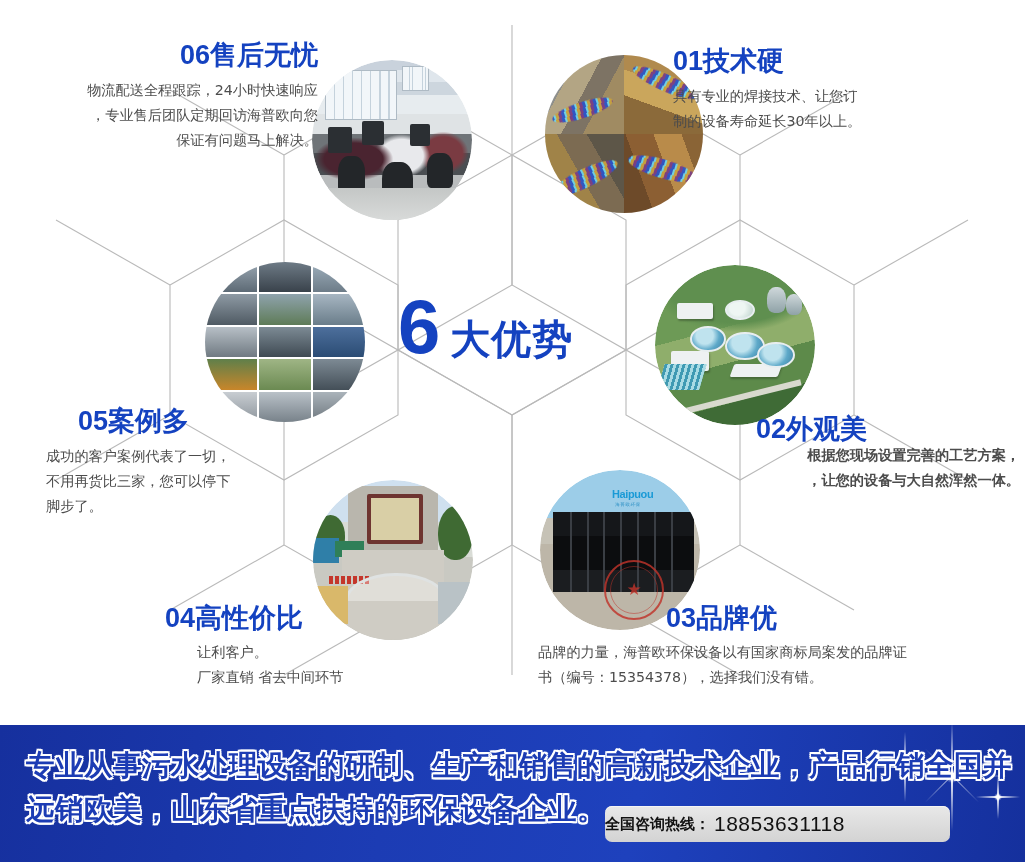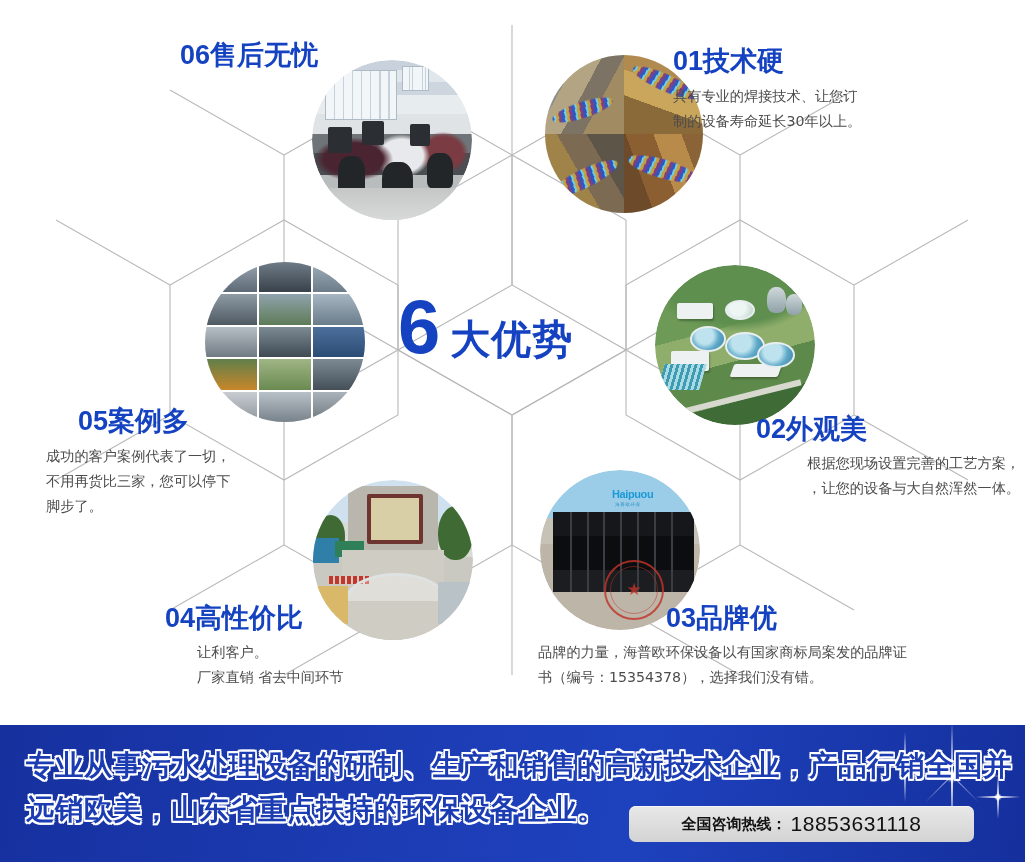--- a/index.html
+++ b/index.html
@@ -133,22 +133,22 @@
     line-height:44px;letter-spacing:.5px;
     text-shadow:
       -1.6px -1.6px 0 #fff, 1.6px -1.6px 0 #fff, -1.6px 1.6px 0 #fff, 1.6px 1.6px 0 #fff,
       -1.6px 0 0 #fff, 1.6px 0 0 #fff, 0 -1.6px 0 #fff, 0 1.6px 0 #fff;
     color:#1c3cb4;
   }
   #bnrtext .ln{display:block;white-space:nowrap;}
 
   #hotline{position:absolute;left:605px;top:806px;width:345px;height:36px;
     background:linear-gradient(#e8e8e8,#d3d3d3);border-radius:7px;
-    display:flex;align-items:center;justify-content:center;gap:4px;
-    box-shadow:inset 0 1px 0 #f4f4f4;margin-left:24px;}
+    display:flex;align-items:center;justify-content:flex-start;gap:4px;
+    box-shadow:inset 0 1px 0 #f4f4f4;}
   #hotline .lbl{font-family:"DejaVu Serif","Liberation Serif",serif;font-weight:700;
     font-size:15px;color:#111;letter-spacing:0px;}
   #hotline .num{font-family:Liberation Sans, sans-serif;
     font-size:21px;color:#111;letter-spacing:.5px;}
 </style>
 </head>
 <body>
 
 <div id="stage">
 
@@ -287,37 +287,42 @@
 
   <div id="center">
     <span class="six">6</span>
     <span class="cw">大优势</span>
   </div>
 
   <div class="blk r" style="left:12px;top:42px;width:306px;">
     <div class="ttl">
       <span class="num">06</span><span>售后无忧</span>
     </div>
+    <div class="desc" style="margin-top:9px;">
+      <div>物流配送全程跟踪，24小时快速响应</div>
+      <div>，专业售后团队定期回访海普欧向您</div>
+      <div>保证有问题马上解决。</div>
+    </div>
   </div>
 
   <div class="blk l" style="left:673px;top:48px;width:320px;">
     <div class="ttl">
       <span class="num">01</span><span>技术硬</span>
     </div>
     <div class="desc" style="margin-top:9px;">
       <div>具有专业的焊接技术、让您订</div>
       <div>制的设备寿命延长30年以上。</div>
     </div>
   </div>
 
   <div class="blk r" style="left:600px;top:416px;width:420px;">
     <div class="ttl" style="text-align:left;padding-left:156px;">
       <span class="num">02</span><span>外观美</span>
     </div>
-    <div class="desc" style="margin-top:8px;">
+    <div class="desc" style="font-weight:bold;">
       <div>根据您现场设置完善的工艺方案，</div>
       <div>，让您的设备与大自然浑然一体。</div>
     </div>
   </div>
 
   <div class="blk l" style="left:538px;top:605px;width:480px;">
     <div class="ttl" style="padding-left:128px;">
       <span class="num">03</span><span>品牌优</span>
     </div>
     <div class="desc" style="margin-top:8px;">

